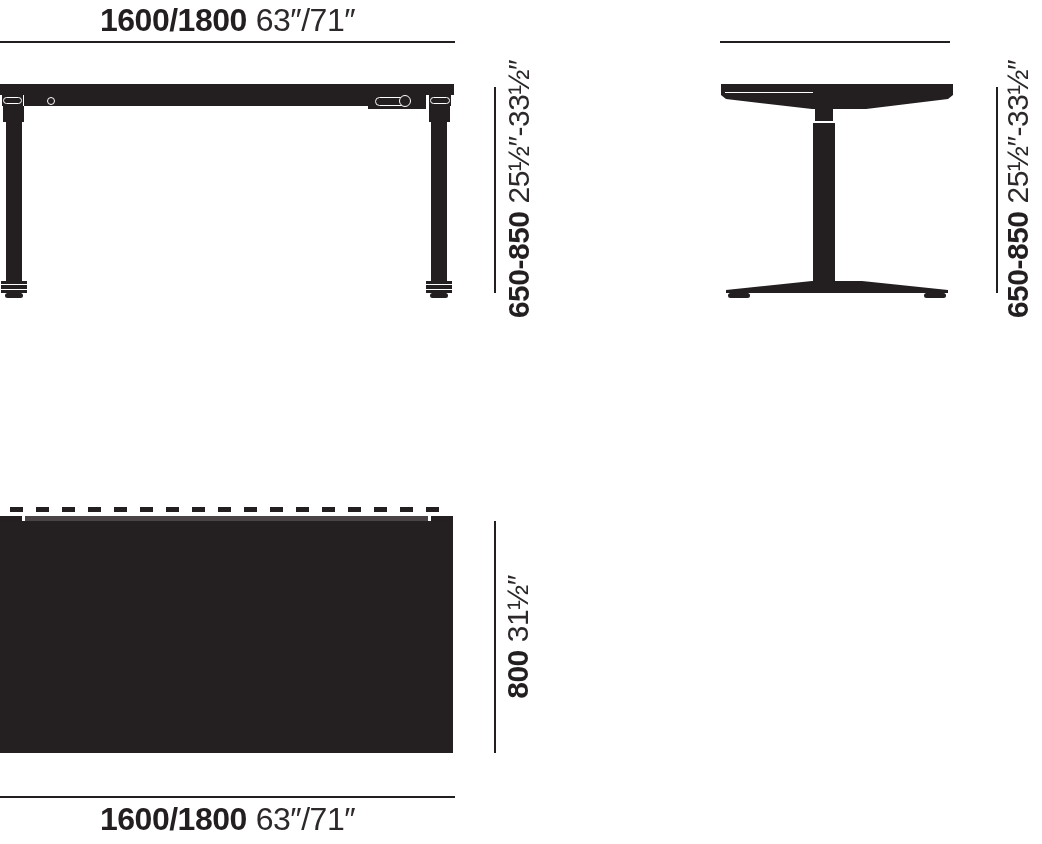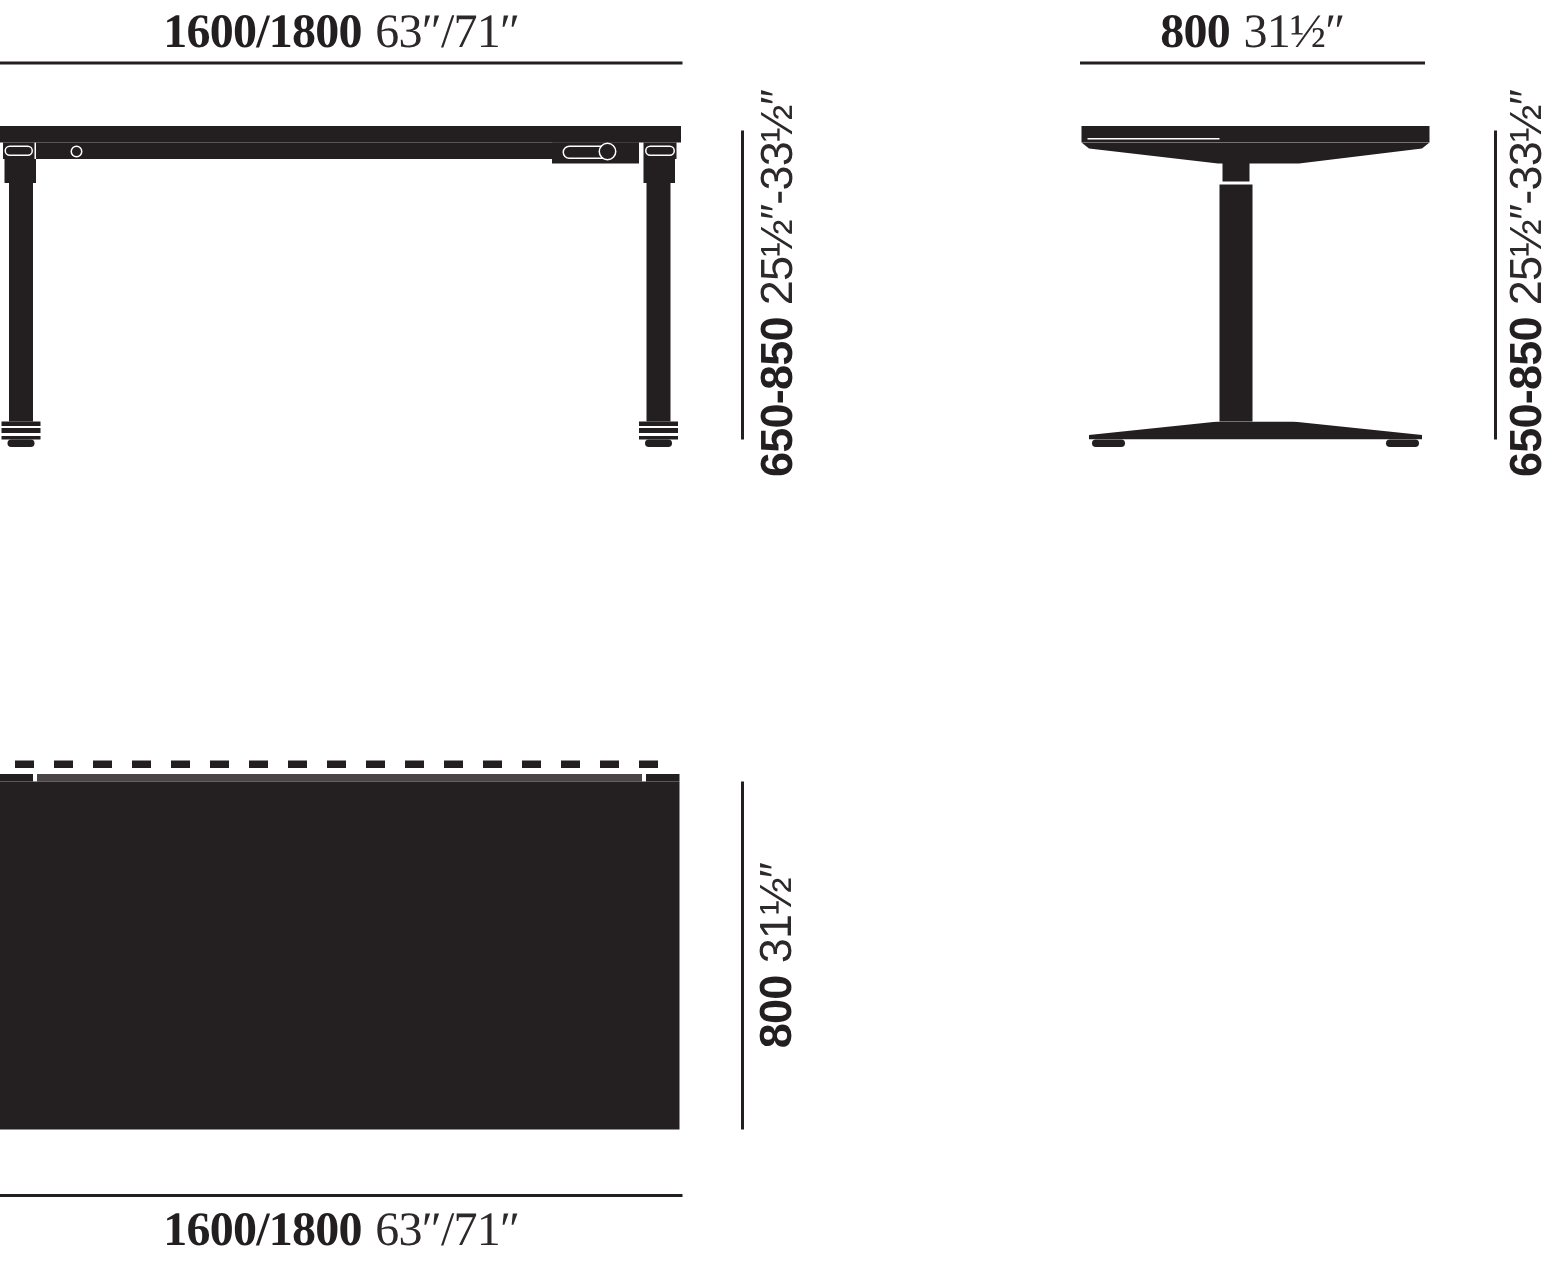--- a/index.html
+++ b/index.html
@@ -14,21 +14,20 @@
   .abs{position:absolute;}
   .ink{background:#231f20;}
   
   .dim-title{
     position:absolute;
     text-align:center;
     white-space:nowrap;
     font-size:32px;
     line-height:38px;
     letter-spacing:-0.5px;
-    font-family:Liberation Serif, serif;
   }
   .metric{font-weight:700;color:#231f20;}
   .imperial{font-weight:400;color:#2d292a;margin-left:9px;}
   .v-label{
     position:absolute;
     white-space:nowrap;
     font-size:30px;
     letter-spacing:-0.5px;
     transform:translate(-50%,-50%) rotate(-90deg);
     transform-origin:center center;
@@ -91,23 +90,20 @@
   <div class="abs ink" style="left:429px;top:106px;width:21px;height:16px;"></div>
   <div class="abs ink" style="left:431px;top:122px;width:16px;height:159px;"></div>
   <div class="foot" style="left:426px;top:281px;width:26px;height:12px;"></div>
   <div class="pad" style="left:430px;top:293px;width:18px;height:5px;"></div>
 
   <div class="dl-v" style="left:494px;top:87px;height:206px;"></div>
   <div class="v-label" style="left:519px;top:189px;">
     <span class="metric">650-850</span><span class="imperial">25½″-33½″</span>
   </div>
 
-  <div class="dim-title" style="left:720px;width:230px;top:1px;">
-    <span class="metric">800</span><span class="imperial">31½″</span>
-  </div>
   <div class="dl-h" style="left:720px;top:41px;width:230px;"></div>
 
   <div class="abs ink" style="left:721px;top:84px;width:232px;height:11px;"></div>
   <div class="abs" style="left:725px;top:92px;width:88px;height:1.3px;background:#ffffff;"></div>
 
   <svg class="abs" style="left:721px;top:95px;" width="232" height="15" viewBox="0 0 232 15">
     <polygon points="0,0 232,0 227,4 145,14 91,14 5,4" fill="#231f20"></polygon>
   </svg>
   <div class="abs ink" style="left:815px;top:108px;width:18px;height:13px;"></div>
   <div class="abs ink" style="left:813px;top:123px;width:22px;height:158px;"></div>

